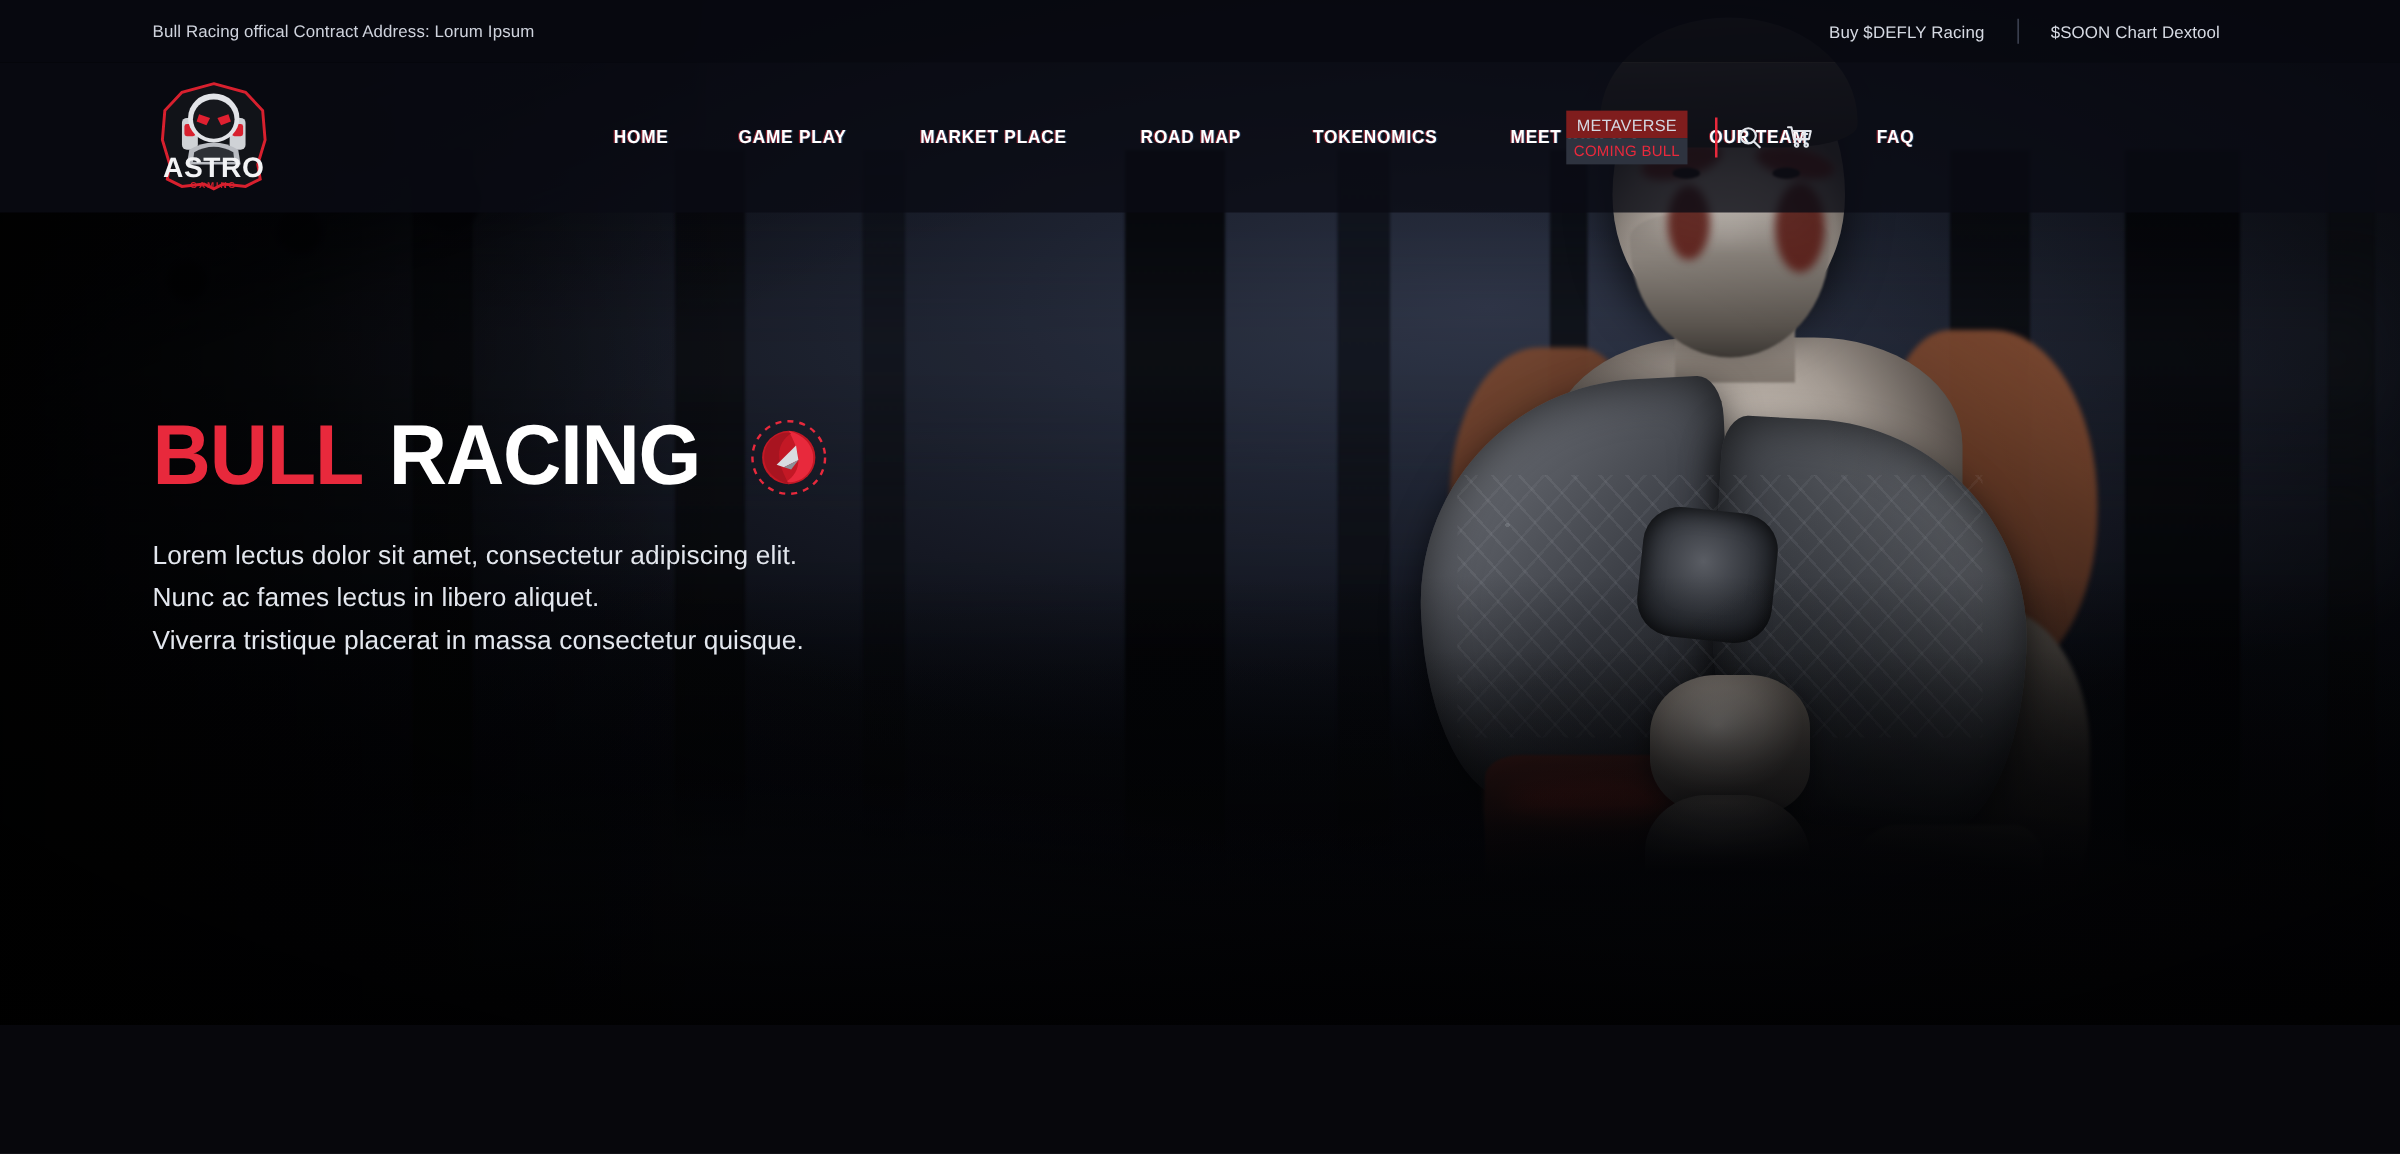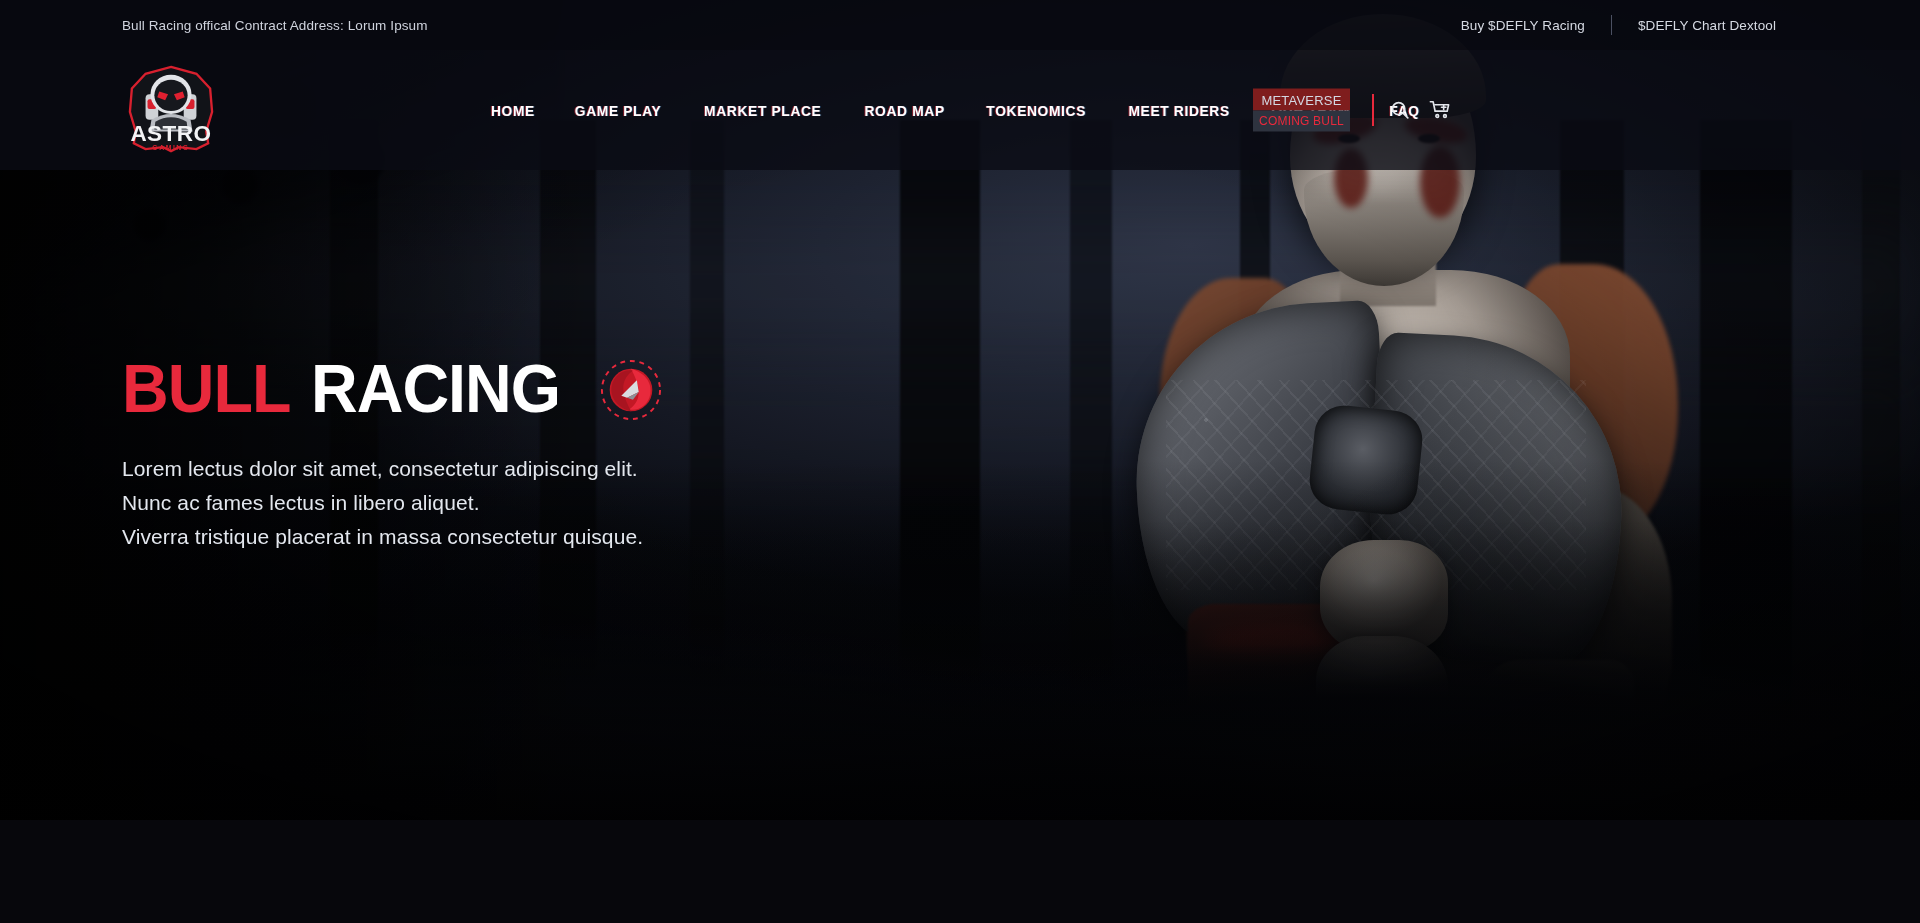--- a/index.html
+++ b/index.html
@@ -240,21 +240,21 @@
     z-index:35;
   }
   .logo {
     position:absolute; left:122px; top:50%; transform:translateY(-50%);
     width:98px; height:90px; cursor:pointer;
   }
   .logo svg { display:block; width:100%; height:100%; }
 
   .nav {
     position:absolute; left:472px; top:50%; transform:translateY(-50%);
-    display:flex; align-items:center; gap:0;
+    display:flex; align-items:center; gap:16px;
   }
   .nav-item {
     font-size:15px; font-weight:bold; color:#ffffff;
     letter-spacing:.7px; text-decoration:none; cursor:pointer;
     padding:0 17px; white-space:nowrap;
     transform:scaleX(.92); transform-origin:center;
     text-shadow:-1px 0 rgba(232,41,60,.55), 1px 0 rgba(70,150,220,.32);
   }
 
   .metaverse-badge {
@@ -280,21 +280,21 @@
     position:absolute; top:50%; transform:translateY(-50%);
     width:30px; height:30px; cursor:pointer;
     display:flex; align-items:center; justify-content:center;
   }
   .icon-btn svg { width:22px; height:22px; }
   #search-btn { left:1385px; }
   #cart-btn   { left:1425px; }
 
   
   .hero-content {
-    position:absolute; left:122px; top:330px; z-index:20; width:760px;margin-top:24px;
+    position:absolute; left:122px; top:330px; z-index:20; width:760px;
   }
   .hero-title {
     display:flex; align-items:center; gap:0;
     font-size:68px; font-weight:bold; line-height:1;
     letter-spacing:-1px; white-space:nowrap;
   }
   .t-bull { color:#e8293c; transform:scaleX(.95); transform-origin:left center; }
   .t-racing { color:#ffffff; transform:scaleX(.95); transform-origin:left center; margin-left:12px; }
 
   .hero-emblem {
@@ -366,21 +366,21 @@
     <div class="left-dark"></div>
     <div class="vignette"></div>
   </div>
 
   <div class="topbar">
     <div class="topbar-left">Bull Racing offical Contract Address: Lorum Ipsum</div>
 
     <div class="topbar-right">
       <a class="topbar-link">Buy $DEFLY Racing</a>
       <div class="topbar-sep"></div>
-      <a class="topbar-link">$DEFLY Chart Dextool</a>
+      <a class="topbar-link">$SOON Chart Dextool</a>
     </div>
   </div>
 
   <div class="header">
 
     <div class="logo">
       <svg viewBox="0 0 100 92" xmlns="http://www.w3.org/2000/svg">
 
         <path d="M50 2 L76 9 L90 24 L92 48 L86 68 L88 80 L76 86 L58 84 L50 88 L42 84 L24 86 L12 80 L14 68 L8 48 L10 24 L24 9 Z" fill="#111318" stroke="#d8202e" stroke-width="2.4"></path>
 

